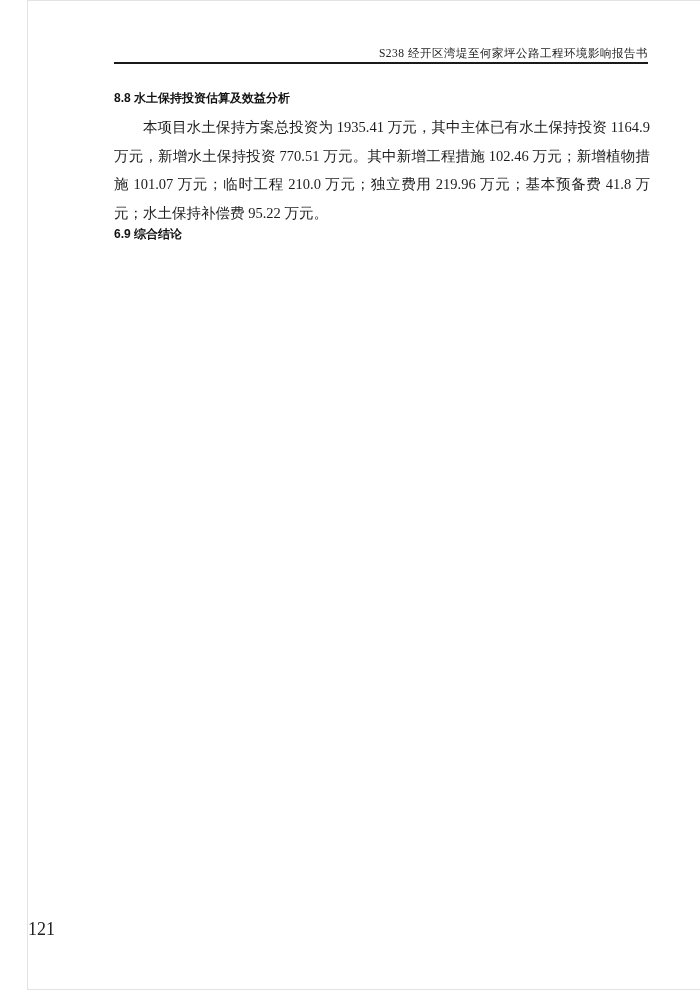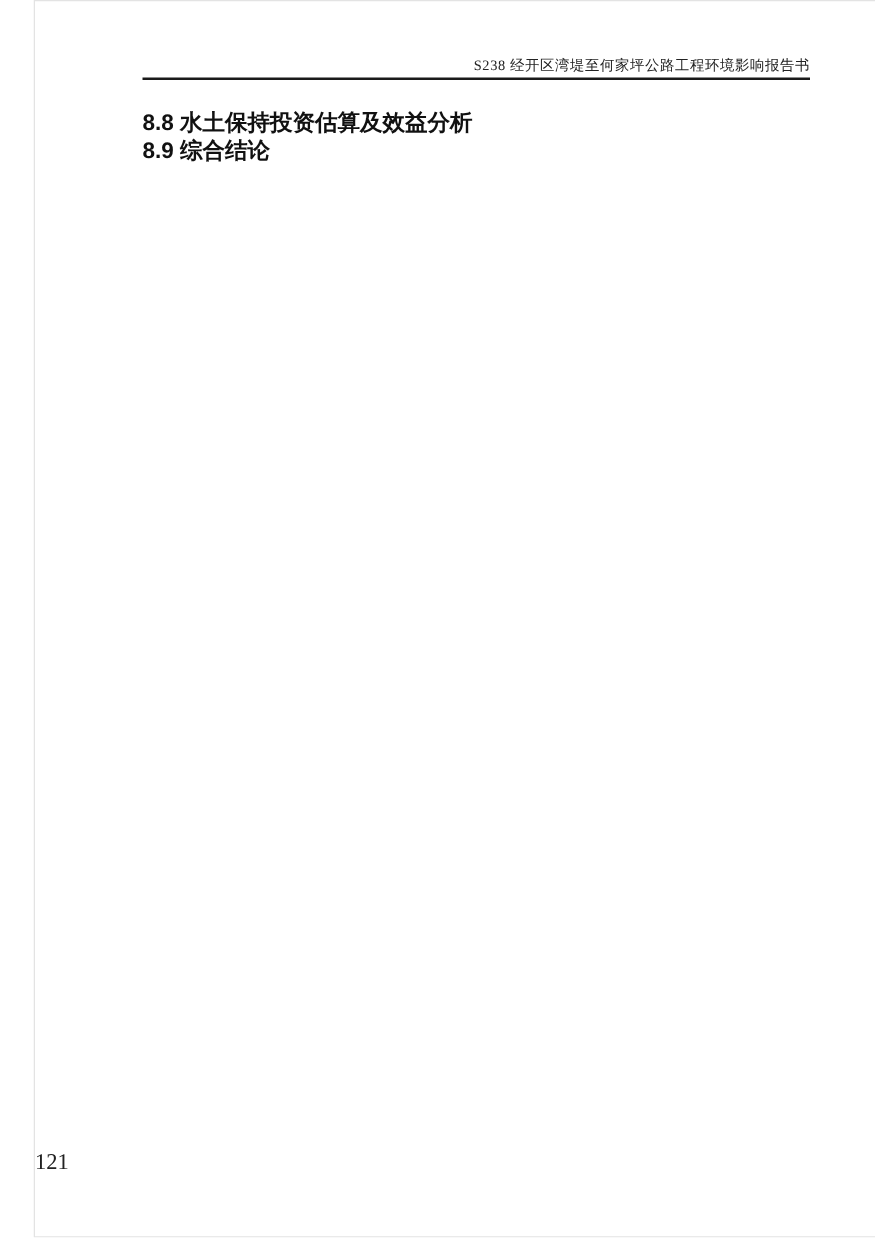--- a/index.html
+++ b/index.html
@@ -44,21 +44,21 @@
     left: 86px;
     right: 76px;
     font-size: 14.5px;
     line-height: 28.5px;
     text-align: justify;
     text-justify: inter-ideograph;
   }
   .section-heading {
     font-family: "Liberation Sans", "DejaVu Sans", sans-serif;
     font-weight: bold;
-    font-size: 18px;
+    font-size: 12px;
     line-height: 22px;
     text-align: left;
     color: #111111;
   }
   .heading-first {
     margin: 6px 0 4px 0;
   }
   .heading-second {
     margin: -4px 0 6px 0;
   }
@@ -81,22 +81,23 @@
 <div class="page">
 
   <div class="running-header">S238 经开区湾堤至何家坪公路工程环境影响报告书</div>
 
   <div class="header-rule"></div>
 
   <div class="content">
 
     <div class="section-heading heading-first">8.8 水土保持投资估算及效益分析</div>
 
+    <p class="para">本项目水土保持方案总投资为 1935.41 万元，其中主体已有水土保持投资 1164.9 万元，新增水土保持投资 770.51 万元。其中新增工程措施 102.46 万元；新增植物措施 101.07 万元；临时工程 210.0 万元；独立费用 219.96 万元；基本预备费 41.8 万元；水土保持补偿费 95.22 万元。</p>
 
 
-    <div class="section-heading heading-second">8.9 综合结论</div>
+    <div class="section-heading heading-second">6.9 综合结论</div>
 
 
   </div>
 
   <div class="page-number">121</div>
 
 </div>
 
 </body></html>

